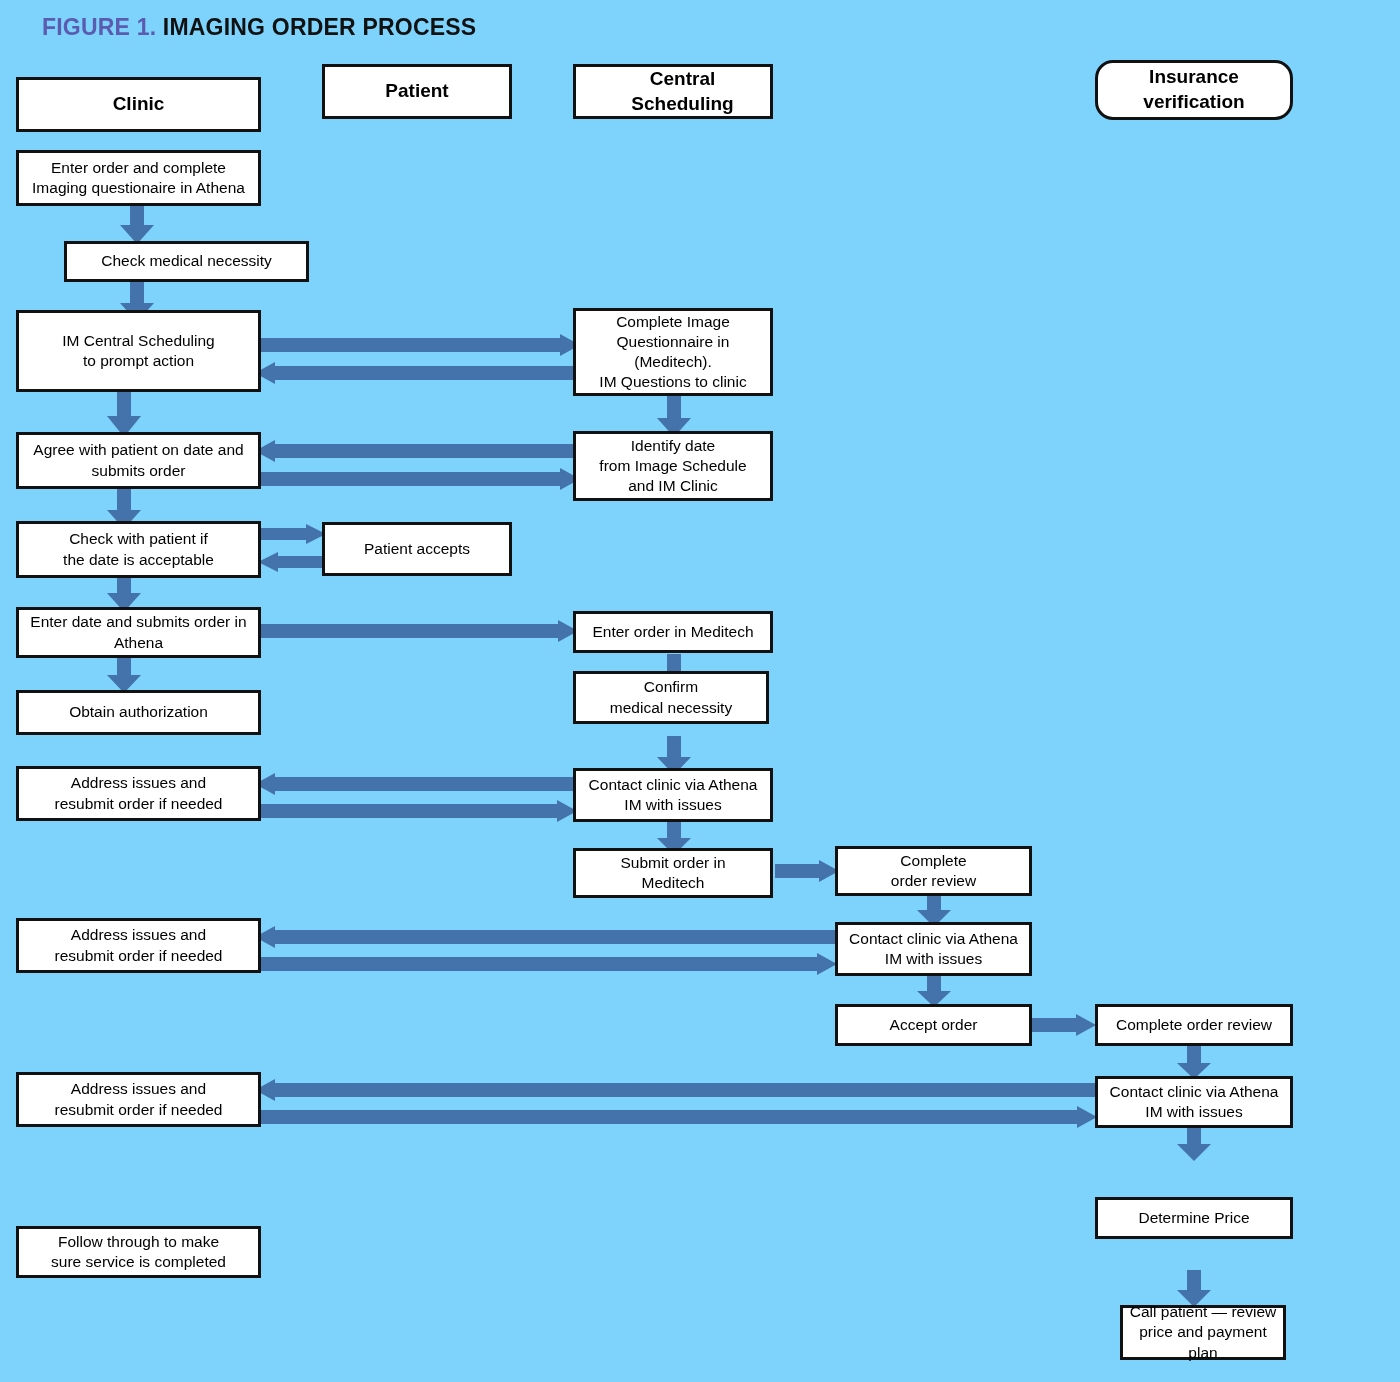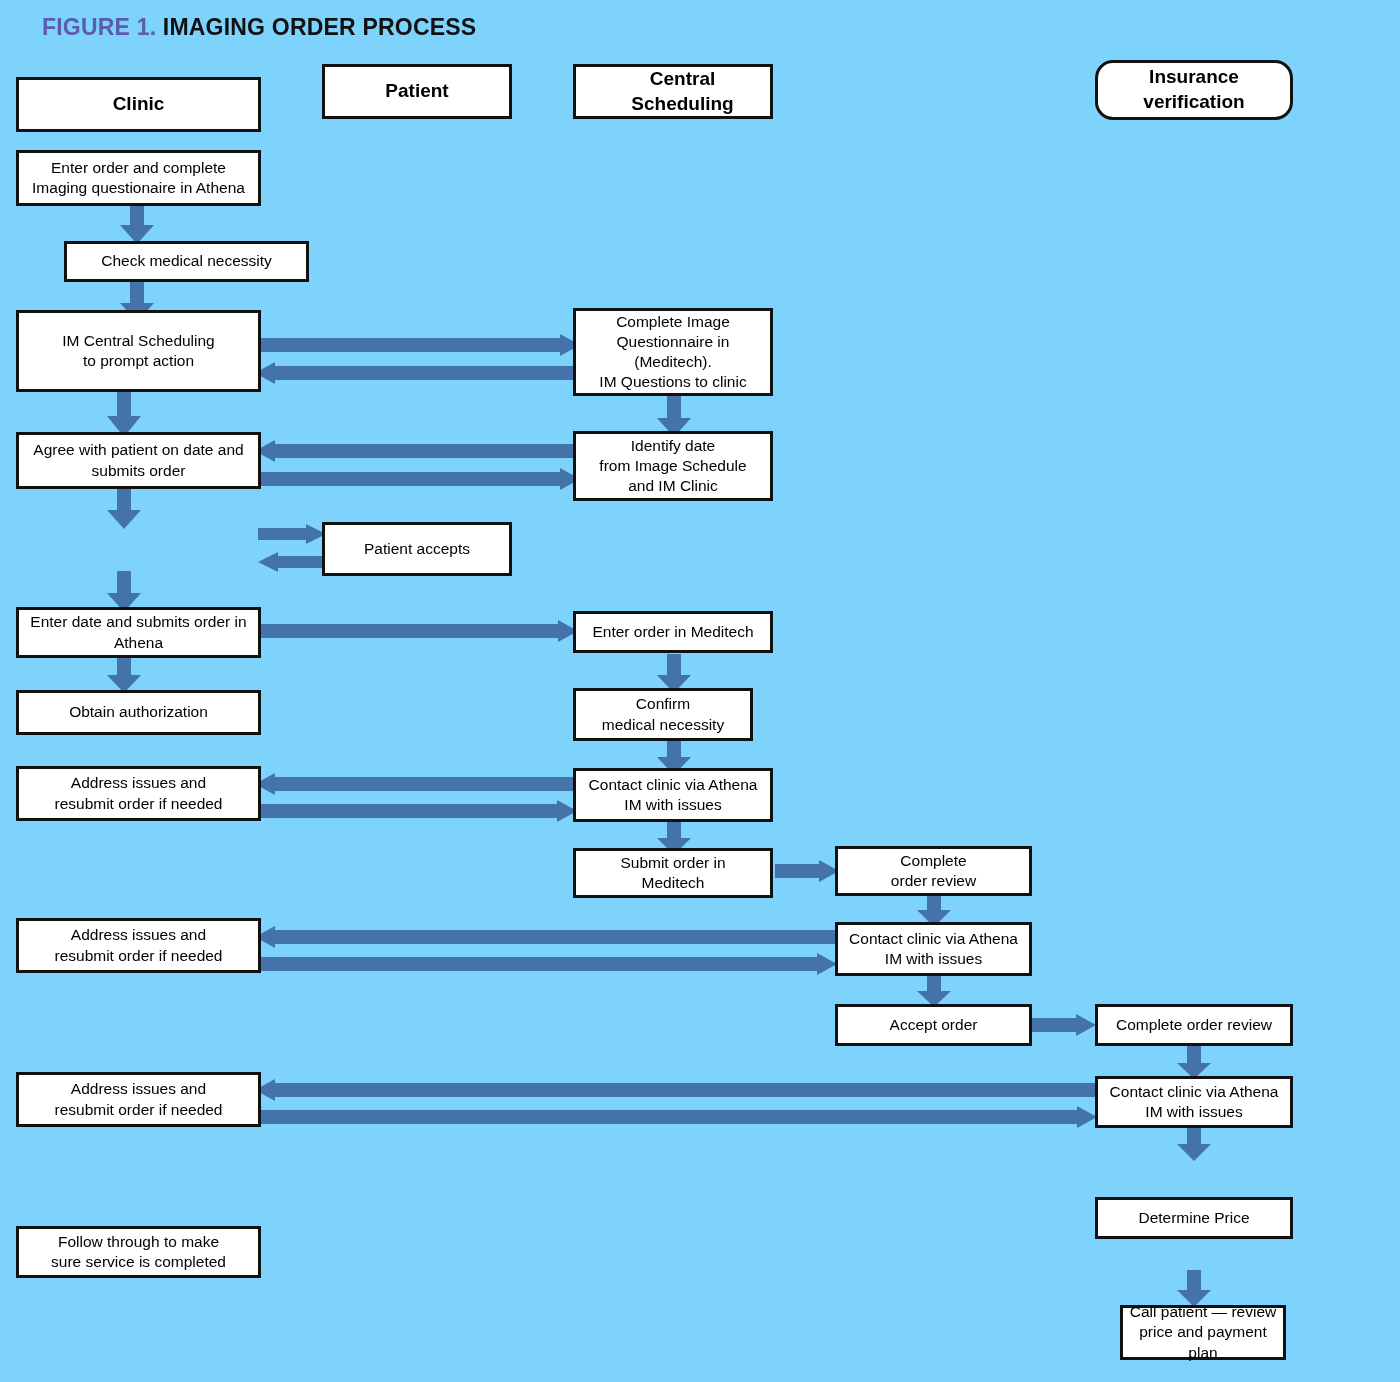--- a/index.html
+++ b/index.html
@@ -256,20 +256,22 @@
       </svg>
   </div>
 
   <div class="node" style="left:16px; top:150px; width:245px; height:56px;">Enter order and complete
 Imaging questionaire in Athena</div>
   <div class="node" style="left:16px; top:241px; width:245px; height:41px;margin-left:48px;">Check medical necessity</div>
   <div class="node" style="left:16px; top:310px; width:245px; height:82px;">IM Central Scheduling
 to prompt action</div>
   <div class="node" style="left:16px; top:432px; width:245px; height:57px;">Agree with patient on date and
 submits order</div>
+  <div class="node" style="left:16px; top:521px; width:245px; height:57px;">Check with patient if
+the date is acceptable</div>
   <div class="node" style="left:16px; top:607px; width:245px; height:51px;">Enter date and submits order in
 Athena</div>
   <div class="node" style="left:16px; top:690px; width:245px; height:45px;">Obtain authorization</div>
   <div class="node" style="left:16px; top:766px; width:245px; height:55px;">Address issues and
 resubmit order if needed</div>
   <div class="node" style="left:16px; top:918px; width:245px; height:55px;">Address issues and
 resubmit order if needed</div>
   <div class="node" style="left:16px; top:1072px; width:245px; height:55px;">Address issues and
 resubmit order if needed</div>
   <div class="node" style="left:16px; top:1226px; width:245px; height:52px;">Follow through to make
@@ -278,21 +280,21 @@
   <div class="node" style="left:322px; top:522px; width:190px; height:54px;">Patient accepts</div>
 
   <div class="node" style="left:573px; top:308px; width:200px; height:88px;">Complete Image
 Questionnaire in
 (Meditech).
 IM Questions to clinic</div>
   <div class="node" style="left:573px; top:431px; width:200px; height:70px;">Identify date
 from Image Schedule
 and IM Clinic</div>
   <div class="node" style="left:573px; top:611px; width:200px; height:42px;">Enter order in Meditech</div>
-  <div class="node" style="left:573px; top:688px; width:180px; height:53px;">Confirm
+  <div class="node" style="left:573px; top:671px; width:196px; height:53px;">Confirm
 medical necessity</div>
   <div class="node" style="left:573px; top:768px; width:200px; height:54px;">Contact clinic via Athena
 IM with issues</div>
   <div class="node" style="left:573px; top:848px; width:200px; height:50px;">Submit order  in
 Meditech</div>
 
   <div class="node" style="left:835px; top:846px; width:197px; height:50px;">Complete
 order review</div>
   <div class="node" style="left:835px; top:922px; width:197px; height:54px;">Contact clinic via Athena
 IM with issues</div>

